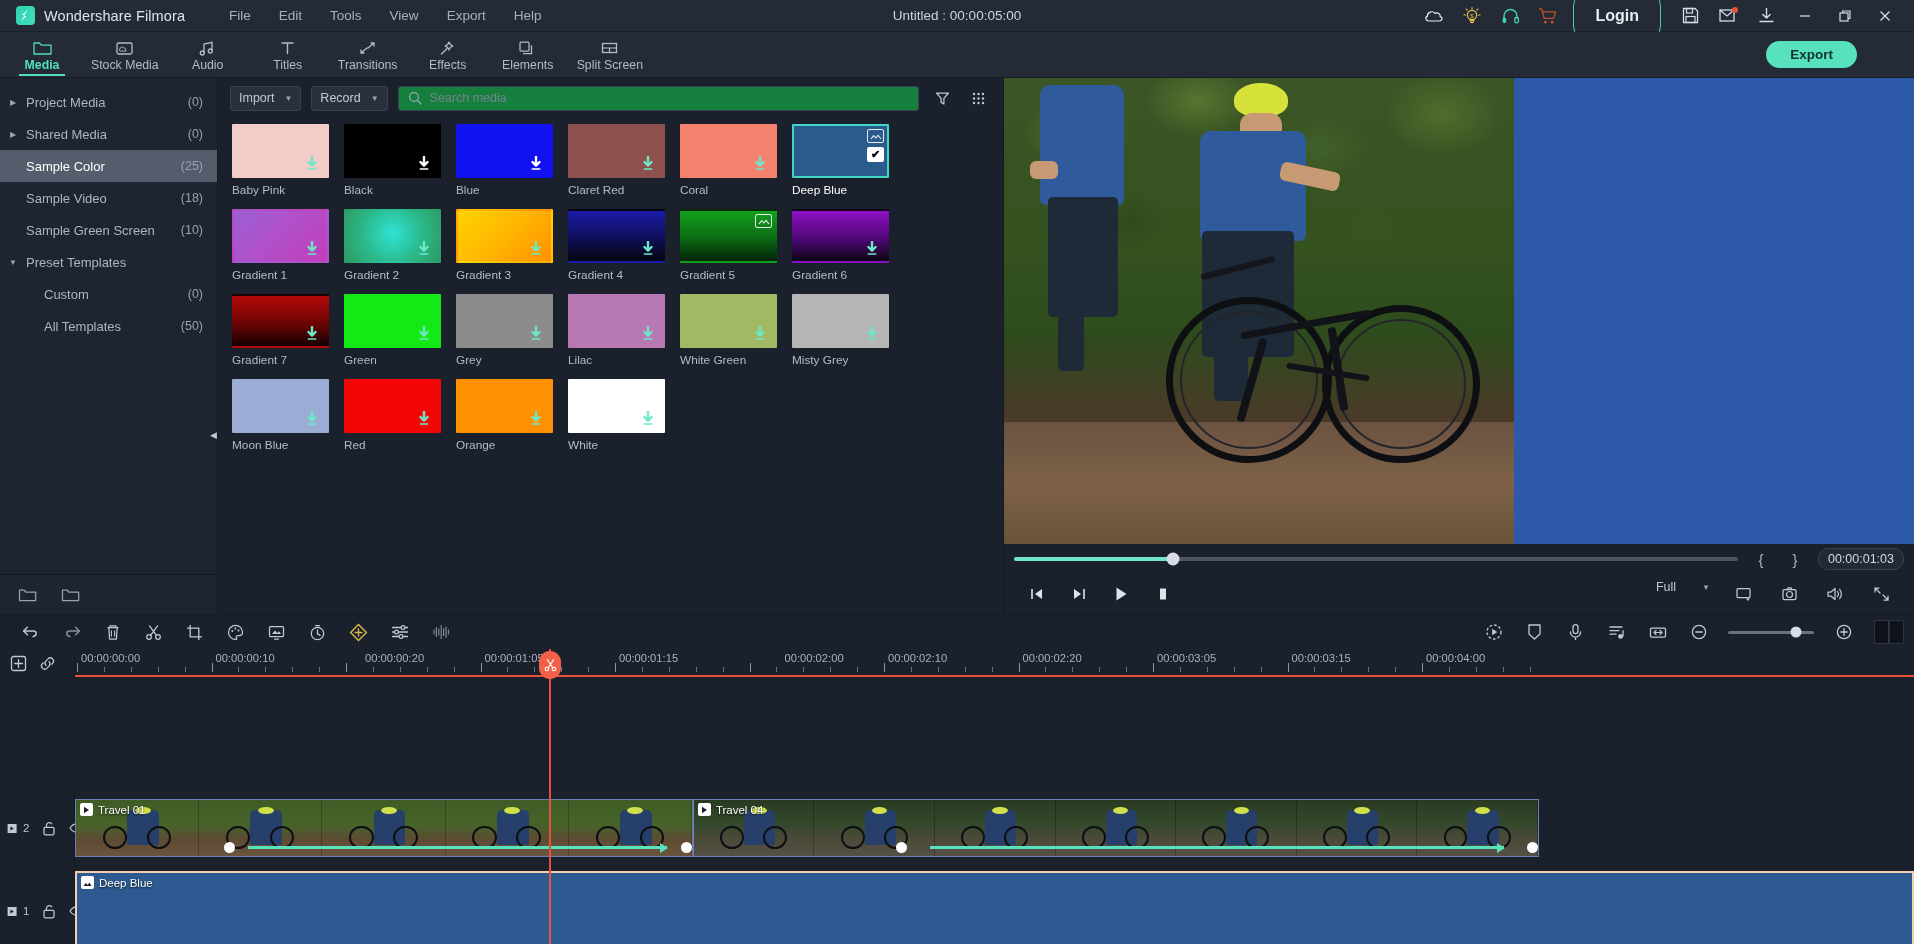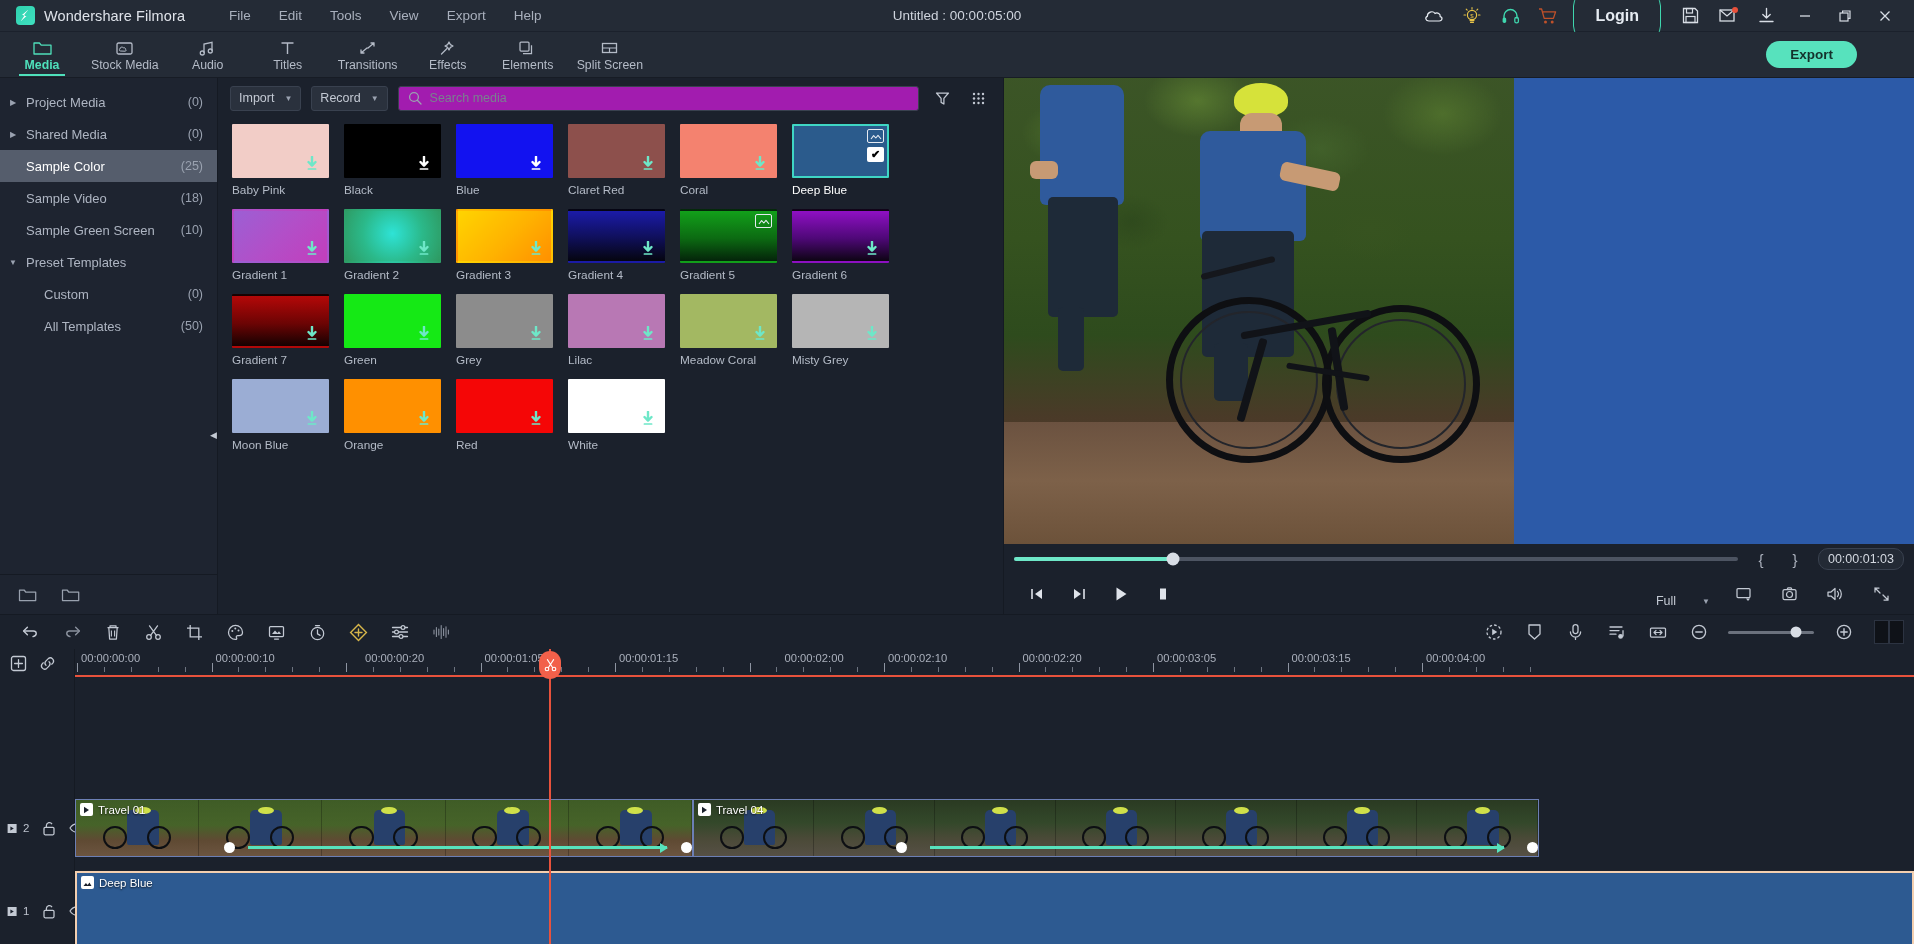--- a/index.html
+++ b/index.html
@@ -90,21 +90,21 @@
 
   
   .mediapanel { flex: 1 1 auto; background: #1b212c; display: flex; flex-direction: column; min-width:0; border-right:1px solid #151a23;}
   .mediabar { height: 40px; flex:0 0 40px; display: flex; align-items: center; padding: 0 12px; gap: 10px; }
   .mini-btn {
     height: 25px; background: #2a313d; border: 1px solid #39414f; border-radius: 3px;
     display: flex; align-items: center; gap: 10px; padding: 0 8px; font-size: 12.5px; color: #c3c9d3; cursor: pointer;
   }
   .mini-btn .caret { font-size: 8px; color: #9aa2b0; }
   .searchbox {
-    flex: 1 1 auto; height: 25px; background: #a21caf; border: 1px solid #39414f; border-radius: 3px;
+    flex: 1 1 auto; height: 25px; background: #15803d; border: 1px solid #39414f; border-radius: 3px;
     display: flex; align-items: center; gap: 8px; padding: 0 9px; min-width: 0;
   }
   .searchbox input {
     background: transparent; border: none; outline: none; color: #cfd4dd; font-size: 12.5px;
     font-family: "Liberation Sans", sans-serif; flex: 1 1 auto; min-width:0;
   }
   .searchbox input::placeholder { color: #79818f; }
   .bar-icon { width: 26px; height: 26px; display: flex; align-items: center; justify-content: center; cursor: pointer; }
 
   .swatch-grid {
@@ -178,21 +178,21 @@
     position:absolute; top:50%; transform: translate(-50%,-50%); width: 13px; height: 13px;
     background: #d8dde5; border-radius: 50%; cursor: pointer;
   }
   .brace { color:#aab0bc; font-size: 15px; width:22px; text-align:center; cursor:pointer;}
   .tc-box {
     background:#232a35; border:1px solid #39414f; border-radius:10px; padding: 3px 9px;
     font-size: 12.5px; color:#d3d8e0; font-family: "Liberation Sans", sans-serif;
   }
   .ctrl-row { height: 40px; flex:0 0 40px; display:flex; align-items:center; padding: 0 12px; gap: 0; }
   .pbtn { width: 42px; height: 34px; display:flex; align-items:center; justify-content:center; cursor:pointer;}
-  .ctrl-right { margin-left:auto; display:flex; align-items:flex-end; gap:4px; }
+  .ctrl-right { margin-left:auto; display:flex; align-items:flex-start; gap:4px; }
   .quality-sel {
     display:flex; align-items:center; gap:26px; font-size:12.5px; color:#c3c9d3; cursor:pointer;
     padding: 3px 8px; border-radius:3px;
   }
 
   
   .timeline { height: 330px; flex: 0 0 330px; background: #1b212c; display:flex; flex-direction:column; border-top:1px solid #151a23;}
   .tl-toolbar { height: 34px; flex:0 0 34px; display:flex; align-items:center; padding: 0 10px; }
   .tl-ico { width: 41px; height: 30px; display:flex; align-items:center; justify-content:center; cursor:pointer; }
   .tl-right { margin-left:auto; display:flex; align-items:center; gap:0; }
@@ -687,21 +687,21 @@
           </div>
           <div class="swatch-cell">
             <div class="swatch-thumb" style="background-color: rgb(163, 184, 98);">
               <span class="dl-ico">
                 <svg width="14" height="15" viewBox="0 0 14 15">
                   <path d="M7 0.8v7.6M3.5 6l3.5 3.6L10.5 6" fill="none" stroke="#6ee7c8" stroke-width="2.4" stroke-linecap="round" stroke-linejoin="round"></path>
                   <path d="M3.4 13h7.2" stroke="#6ee7c8" stroke-width="1.7" stroke-linecap="round"></path>
                 </svg>
               </span>
             </div>
-            <div class="swatch-name">Meadow Coral</div>
+            <div class="swatch-name">White Green</div>
           </div>
           <div class="swatch-cell">
             <div class="swatch-thumb" style="background-color: rgb(181, 181, 181);">
               <span class="dl-ico">
                 <svg width="14" height="15" viewBox="0 0 14 15">
                   <path d="M7 0.8v7.6M3.5 6l3.5 3.6L10.5 6" fill="none" stroke="#6ee7c8" stroke-width="2.4" stroke-linecap="round" stroke-linejoin="round"></path>
                   <path d="M3.4 13h7.2" stroke="#6ee7c8" stroke-width="1.7" stroke-linecap="round"></path>
                 </svg>
               </span>
             </div>
@@ -712,40 +712,40 @@
               <span class="dl-ico">
                 <svg width="14" height="15" viewBox="0 0 14 15">
                   <path d="M7 0.8v7.6M3.5 6l3.5 3.6L10.5 6" fill="none" stroke="#6ee7c8" stroke-width="2.4" stroke-linecap="round" stroke-linejoin="round"></path>
                   <path d="M3.4 13h7.2" stroke="#6ee7c8" stroke-width="1.7" stroke-linecap="round"></path>
                 </svg>
               </span>
             </div>
             <div class="swatch-name">Moon Blue</div>
           </div>
           <div class="swatch-cell">
+            <div class="swatch-thumb" style="background-color: rgb(245, 6, 6);">
+              <span class="dl-ico">
+                <svg width="14" height="15" viewBox="0 0 14 15">
+                  <path d="M7 0.8v7.6M3.5 6l3.5 3.6L10.5 6" fill="none" stroke="#6ee7c8" stroke-width="2.4" stroke-linecap="round" stroke-linejoin="round"></path>
+                  <path d="M3.4 13h7.2" stroke="#6ee7c8" stroke-width="1.7" stroke-linecap="round"></path>
+                </svg>
+              </span>
+            </div>
+            <div class="swatch-name">Red</div>
+          </div>
+          <div class="swatch-cell">
             <div class="swatch-thumb" style="background-color: rgb(255, 144, 0);">
               <span class="dl-ico">
                 <svg width="14" height="15" viewBox="0 0 14 15">
                   <path d="M7 0.8v7.6M3.5 6l3.5 3.6L10.5 6" fill="none" stroke="#6ee7c8" stroke-width="2.4" stroke-linecap="round" stroke-linejoin="round"></path>
                   <path d="M3.4 13h7.2" stroke="#6ee7c8" stroke-width="1.7" stroke-linecap="round"></path>
                 </svg>
               </span>
             </div>
             <div class="swatch-name">Orange</div>
-          </div>
-          <div class="swatch-cell">
-            <div class="swatch-thumb" style="background-color: rgb(245, 6, 6);">
-              <span class="dl-ico">
-                <svg width="14" height="15" viewBox="0 0 14 15">
-                  <path d="M7 0.8v7.6M3.5 6l3.5 3.6L10.5 6" fill="none" stroke="#6ee7c8" stroke-width="2.4" stroke-linecap="round" stroke-linejoin="round"></path>
-                  <path d="M3.4 13h7.2" stroke="#6ee7c8" stroke-width="1.7" stroke-linecap="round"></path>
-                </svg>
-              </span>
-            </div>
-            <div class="swatch-name">Red</div>
           </div>
           <div class="swatch-cell">
             <div class="swatch-thumb" style="background-color: rgb(255, 255, 255);">
               <span class="dl-ico">
                 <svg width="14" height="15" viewBox="0 0 14 15">
                   <path d="M7 0.8v7.6M3.5 6l3.5 3.6L10.5 6" fill="none" stroke="#6ee7c8" stroke-width="2.4" stroke-linecap="round" stroke-linejoin="round"></path>
                   <path d="M3.4 13h7.2" stroke="#6ee7c8" stroke-width="1.7" stroke-linecap="round"></path>
                 </svg>
               </span>
             </div>

